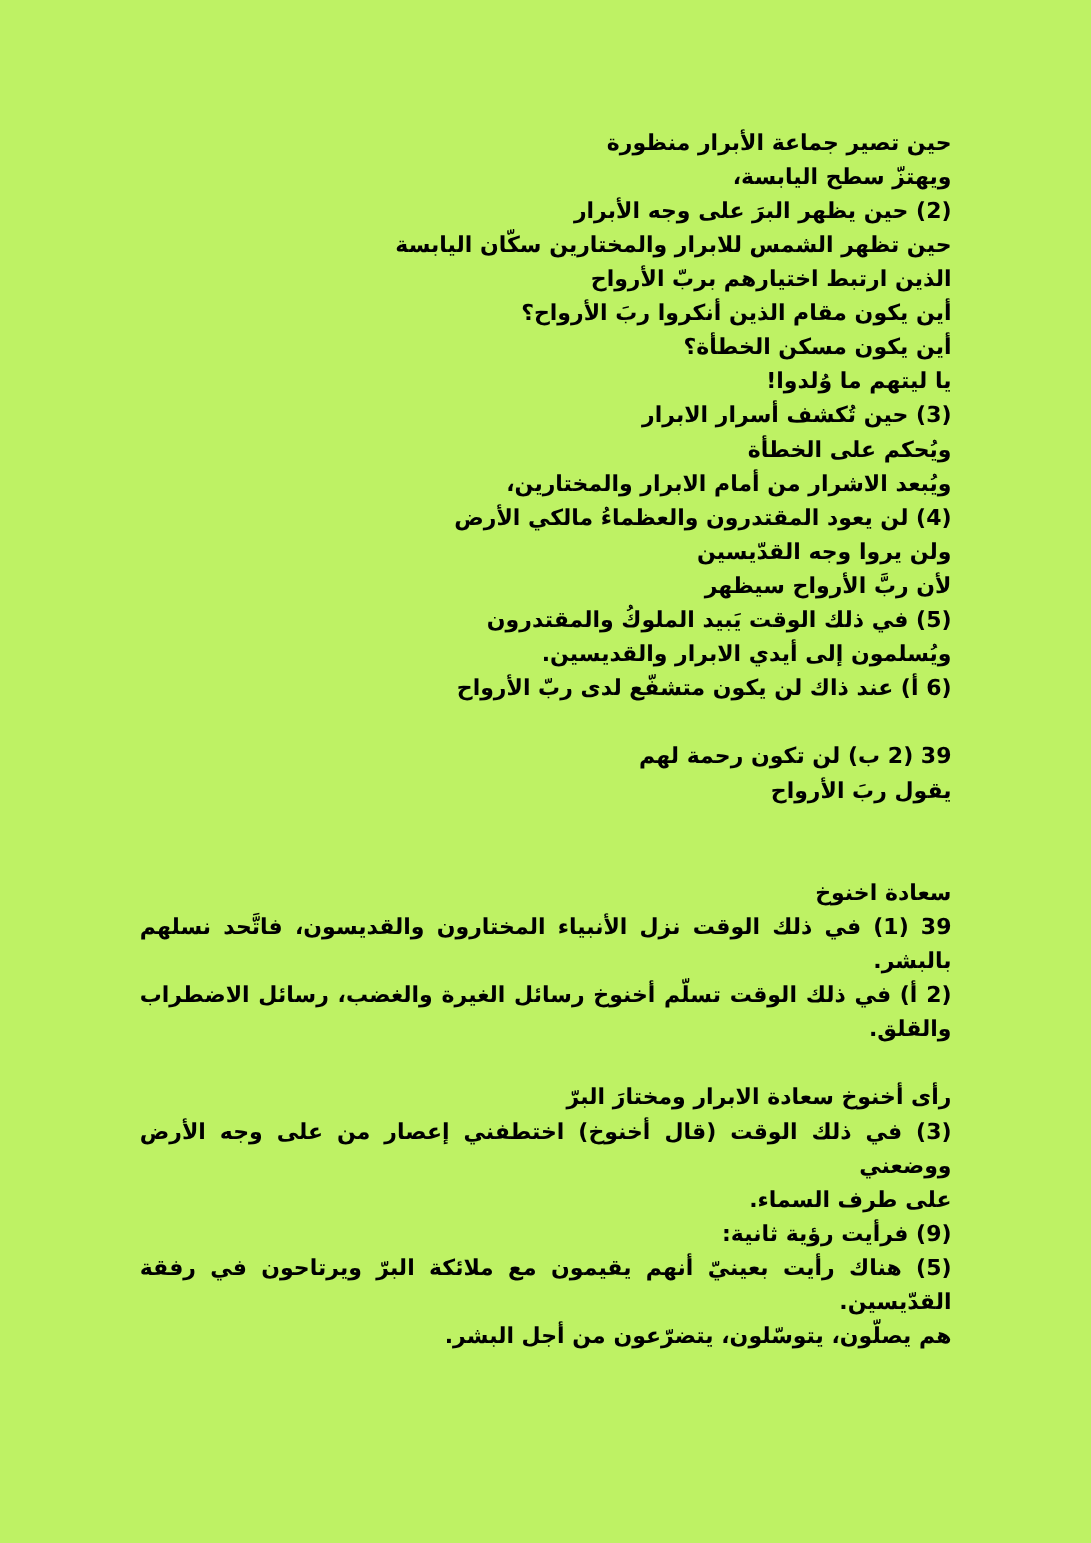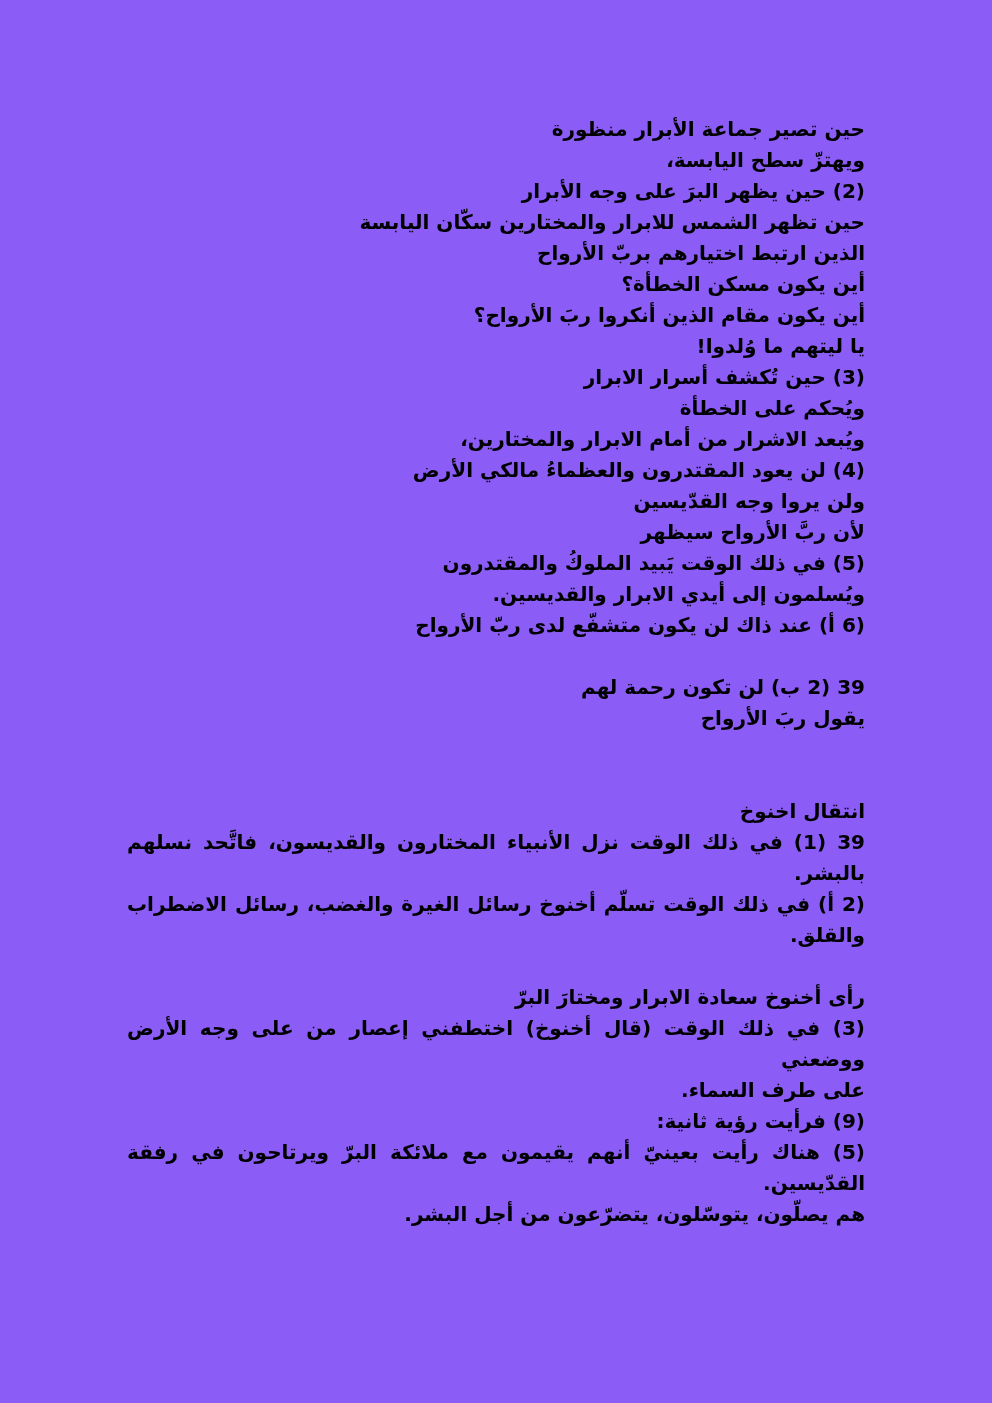--- a/index.html
+++ b/index.html
@@ -4,21 +4,21 @@
 <style>
   html, body {
     margin: 0;
     padding: 0;
     background: #ffffff;
   }
   .page {
     position: relative;
     width: 992px;
     height: 1403px;
-    background: #8b5cf6;
+    background: #bef264;
     overflow: hidden;
     direction: rtl;
   }
   .doc-text {
     position: absolute;
     top: 114px;
     right: 127px;
     width: 738px;
     direction: rtl;
     font-family: "DejaVu Sans", sans-serif;
@@ -43,38 +43,38 @@
 </head>
 <body>
 
 <div class="page">
   <div class="doc-text" style="color: rgb(0, 0, 0);">
       <div class="line">حين تصير جماعة الأبرار منظورة</div>
       <div class="line">ويهتزّ سطح اليابسة،</div>
       <div class="line">(2) حين يظهر البرَ على وجه الأبرار</div>
       <div class="line">حين تظهر الشمس للابرار والمختارين سكّان اليابسة</div>
       <div class="line">الذين ارتبط اختيارهم بربّ الأرواح</div>
+      <div class="line">أين يكون مقام الذين أنكروا ربَ الأرواح؟</div>
       <div class="line">أين يكون مسكن الخطأة؟</div>
-      <div class="line">أين يكون مقام الذين أنكروا ربَ الأرواح؟</div>
       <div class="line">يا ليتهم ما وُلدوا!</div>
       <div class="line">(3) حين تُكشف أسرار الابرار</div>
       <div class="line">ويُحكم على الخطأة</div>
       <div class="line">ويُبعد الاشرار من أمام الابرار والمختارين،</div>
       <div class="line">(4) لن يعود المقتدرون والعظماءُ مالكي الأرض</div>
       <div class="line">ولن يروا وجه القدّيسين</div>
       <div class="line">لأن ربَّ الأرواح سيظهر</div>
       <div class="line">(5) في ذلك الوقت يَبيد الملوكُ والمقتدرون</div>
       <div class="line">ويُسلمون إلى أيدي الابرار والقديسين.</div>
       <div class="line">(6 أ) عند ذاك لن يكون متشفّع لدى ربّ الأرواح</div>
       <div class="line blank">&nbsp;</div>
       <div class="line">39 (2 ب) لن تكون رحمة لهم</div>
       <div class="line">يقول ربَ الأرواح</div>
       <div class="line blank">&nbsp;</div>
       <div class="line blank">&nbsp;</div>
-      <div class="line">انتقال اخنوخ</div>
+      <div class="line">سعادة اخنوخ</div>
       <div class="line j">39 (1) في ذلك الوقت نزل الأنبياء المختارون والقديسون، فاتَّحد نسلهم بالبشر.</div>
       <div class="line j">(2 أ) في ذلك الوقت تسلّم أخنوخ رسائل الغيرة والغضب، رسائل الاضطراب</div>
       <div class="line">والقلق.</div>
       <div class="line blank">&nbsp;</div>
       <div class="line">رأى أخنوخ سعادة الابرار ومختارَ البرّ</div>
       <div class="line j">(3) في ذلك الوقت (قال أخنوخ) اختطفني إعصار من على وجه الأرض ووضعني</div>
       <div class="line">على طرف السماء.</div>
       <div class="line">(9) فرأيت رؤية ثانية:</div>
       <div class="line j">(5) هناك رأيت بعينيّ أنهم يقيمون مع ملائكة البرّ ويرتاحون في رفقة القدّيسين.</div>
       <div class="line">هم يصلّون، يتوسّلون، يتضرّعون من أجل البشر.</div>

